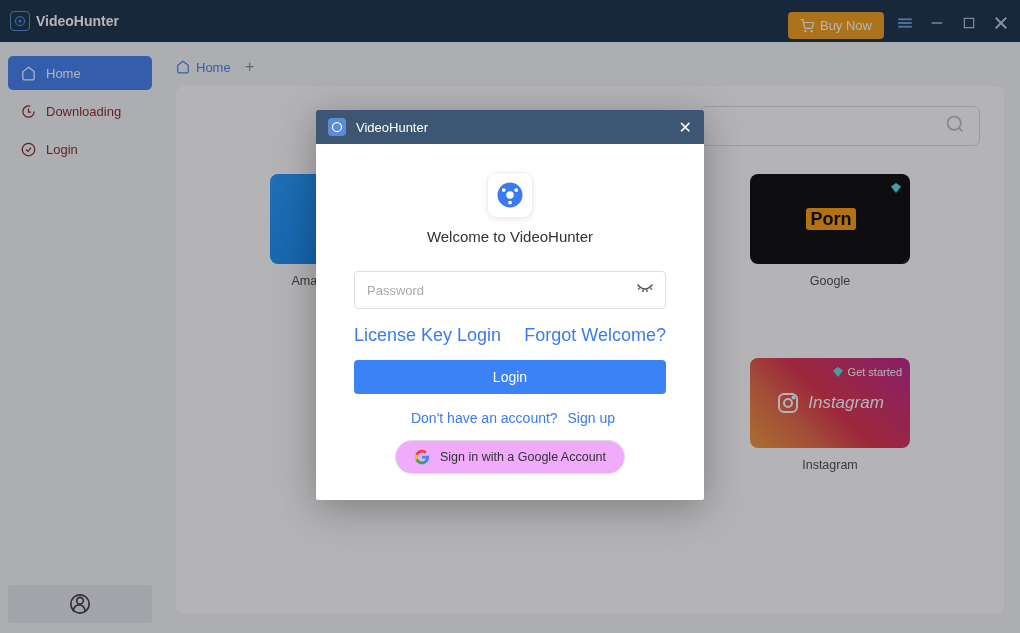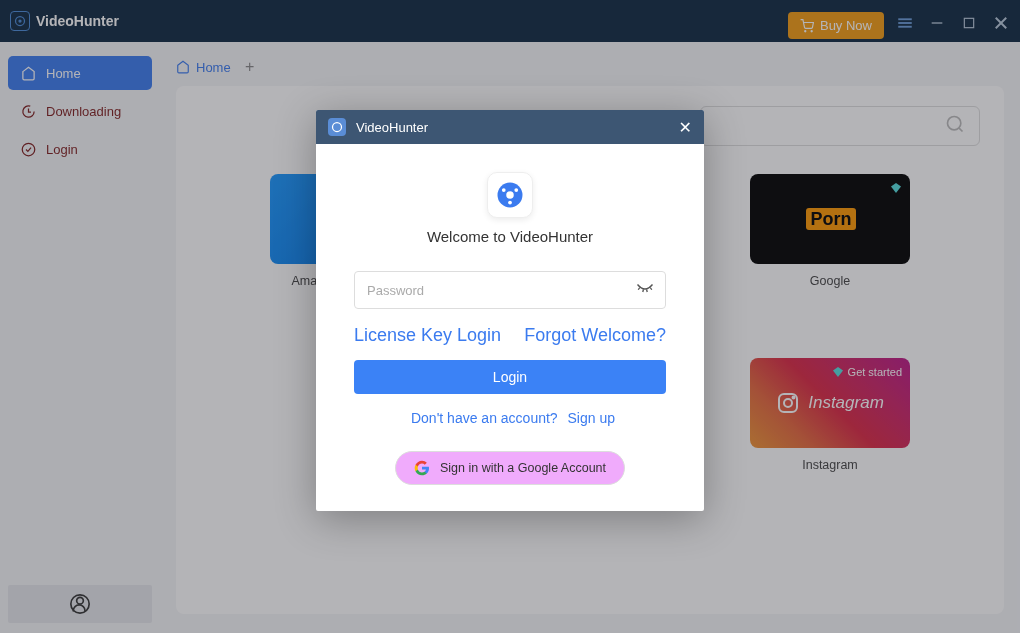--- a/index.html
+++ b/index.html
@@ -57,21 +57,21 @@
 .m-body { padding: 28px 38px 26px; text-align: center; }
 .m-logo-lg { width: 46px; height: 46px; background: #fff; border: 1px solid #eee; border-radius: 10px; margin: 0 auto 10px; display: flex; align-items: center; justify-content: center; box-shadow: 0 2px 6px rgba(0,0,0,0.08); }
 .m-welcome { font-size: 15px; color: #333; margin-bottom: 26px; }
 .m-input { width: 100%; height: 38px; border: 1px solid #ddd; border-radius: 4px; padding: 0 12px; font-size: 13px; color: #333; margin-bottom: 12px; outline: none; }
 .m-input::placeholder { color: #aaa; }
 .pw-wrap { position: relative; }
 .eye-ic { position: absolute; right: 12px; top: 11px; color: #666; cursor: pointer; }
 .m-links { display: flex; justify-content: space-between; font-size: 18px; margin: 4px 0 14px; }
 .m-links span { color: #3b7bef; cursor: pointer; }
 .m-login { width: 100%; height: 34px; background: #3b82f6; color: #fff; border: none; border-radius: 4px; font-size: 14px; cursor: pointer; margin-bottom: 16px; }
-.m-signup-row { font-size: 14px; color: #444; margin-bottom: 25px; }
+.m-signup-row { font-size: 14px; color: #444; margin-bottom: 14px; }
 .m-signup-row span { color: #3b7bef; cursor: pointer; margin-left: 6px; }
 .m-or { display: flex; align-items: center; gap: 10px; color: #bbb; font-size: 12px; margin-bottom: 14px; }
 .m-or::before, .m-or::after { content: ""; flex: 1; height: 1px; background: #eee; }
 .g-btn { display: inline-flex; align-items: center; gap: 10px; border: 1px solid #ddd; border-radius: 20px; padding: 8px 18px; font-size: 12.5px; color: #333; cursor: pointer; background: #f0abfc; }
 </style>
 </head>
 <body>
 
 <div class="titlebar">
   <div class="logo-wrap">

